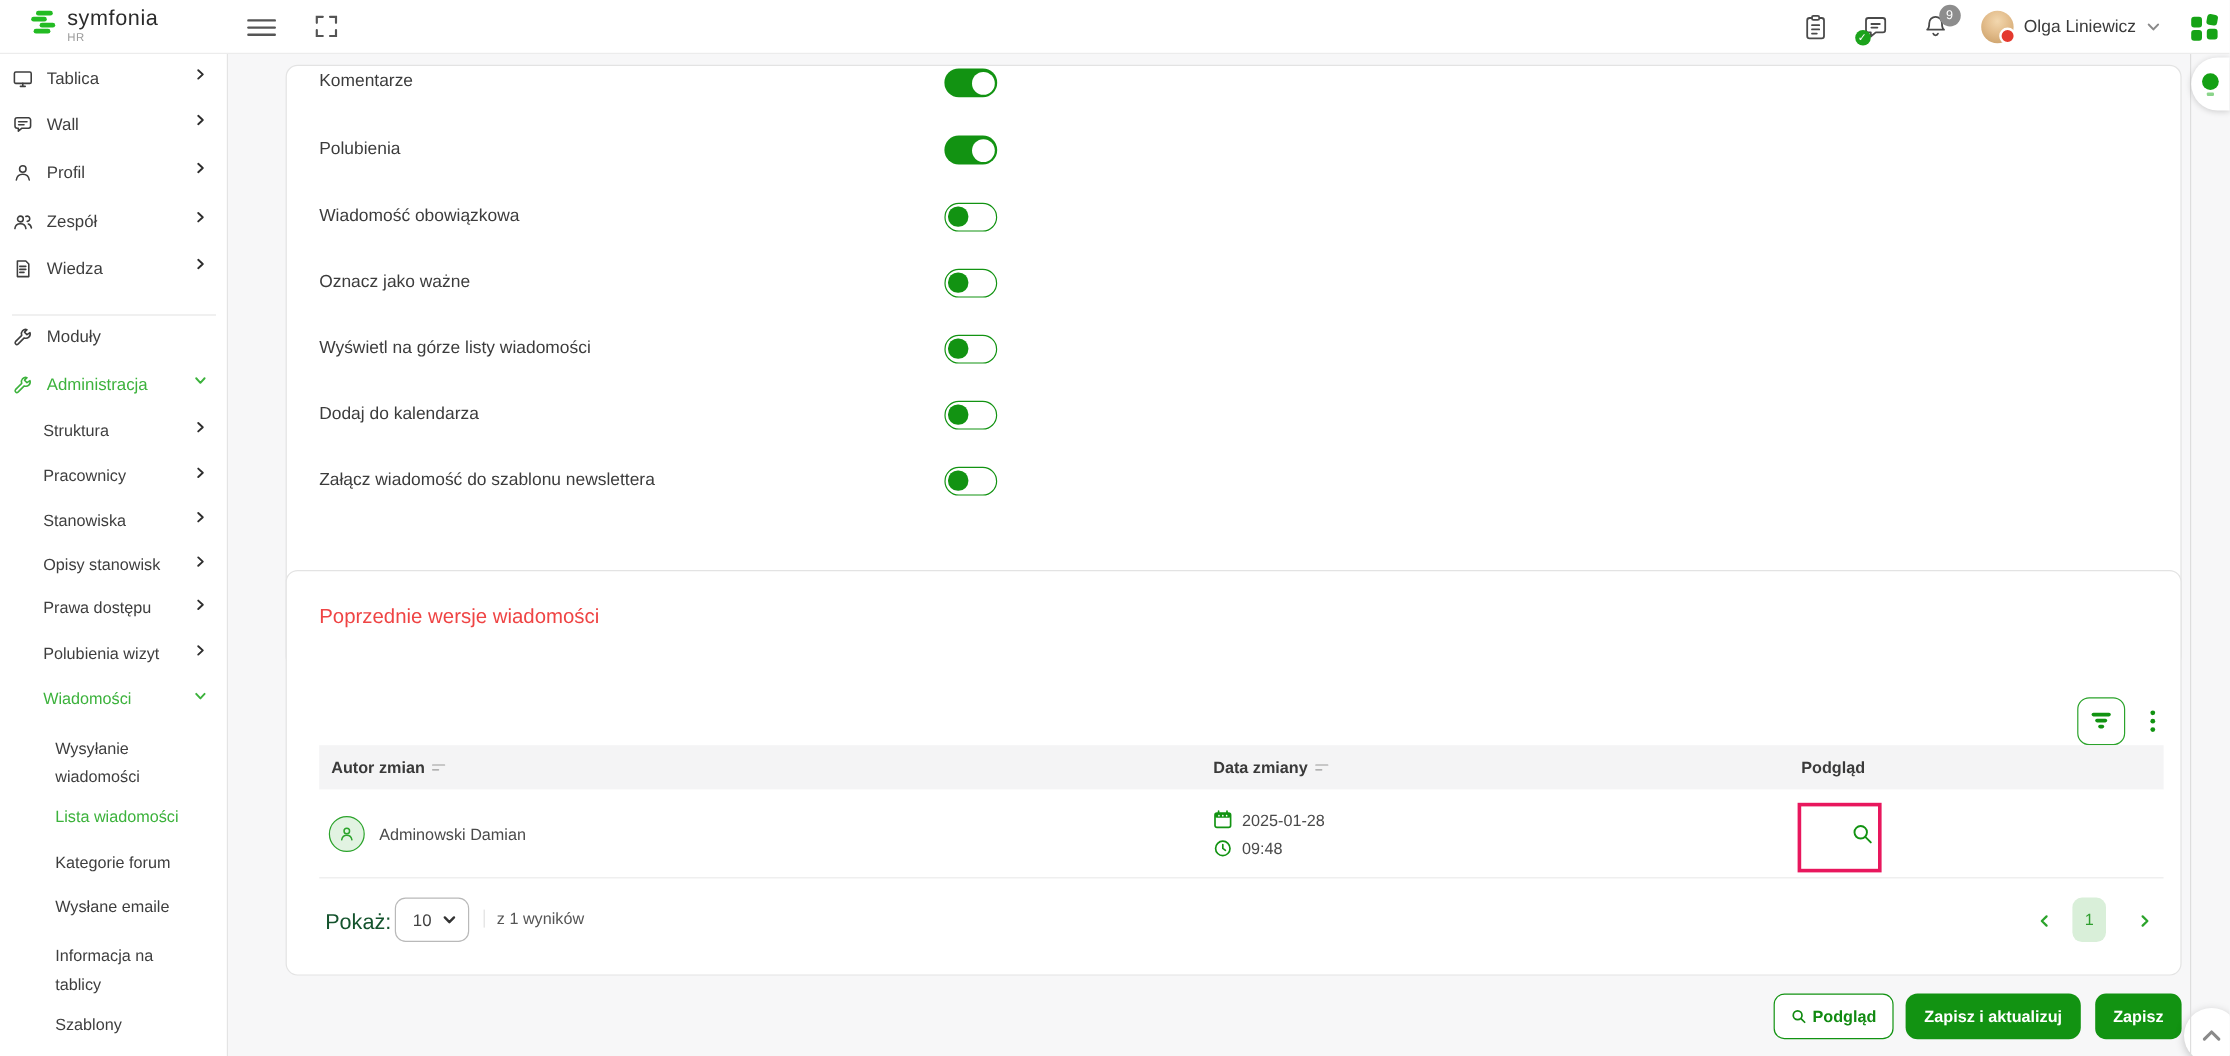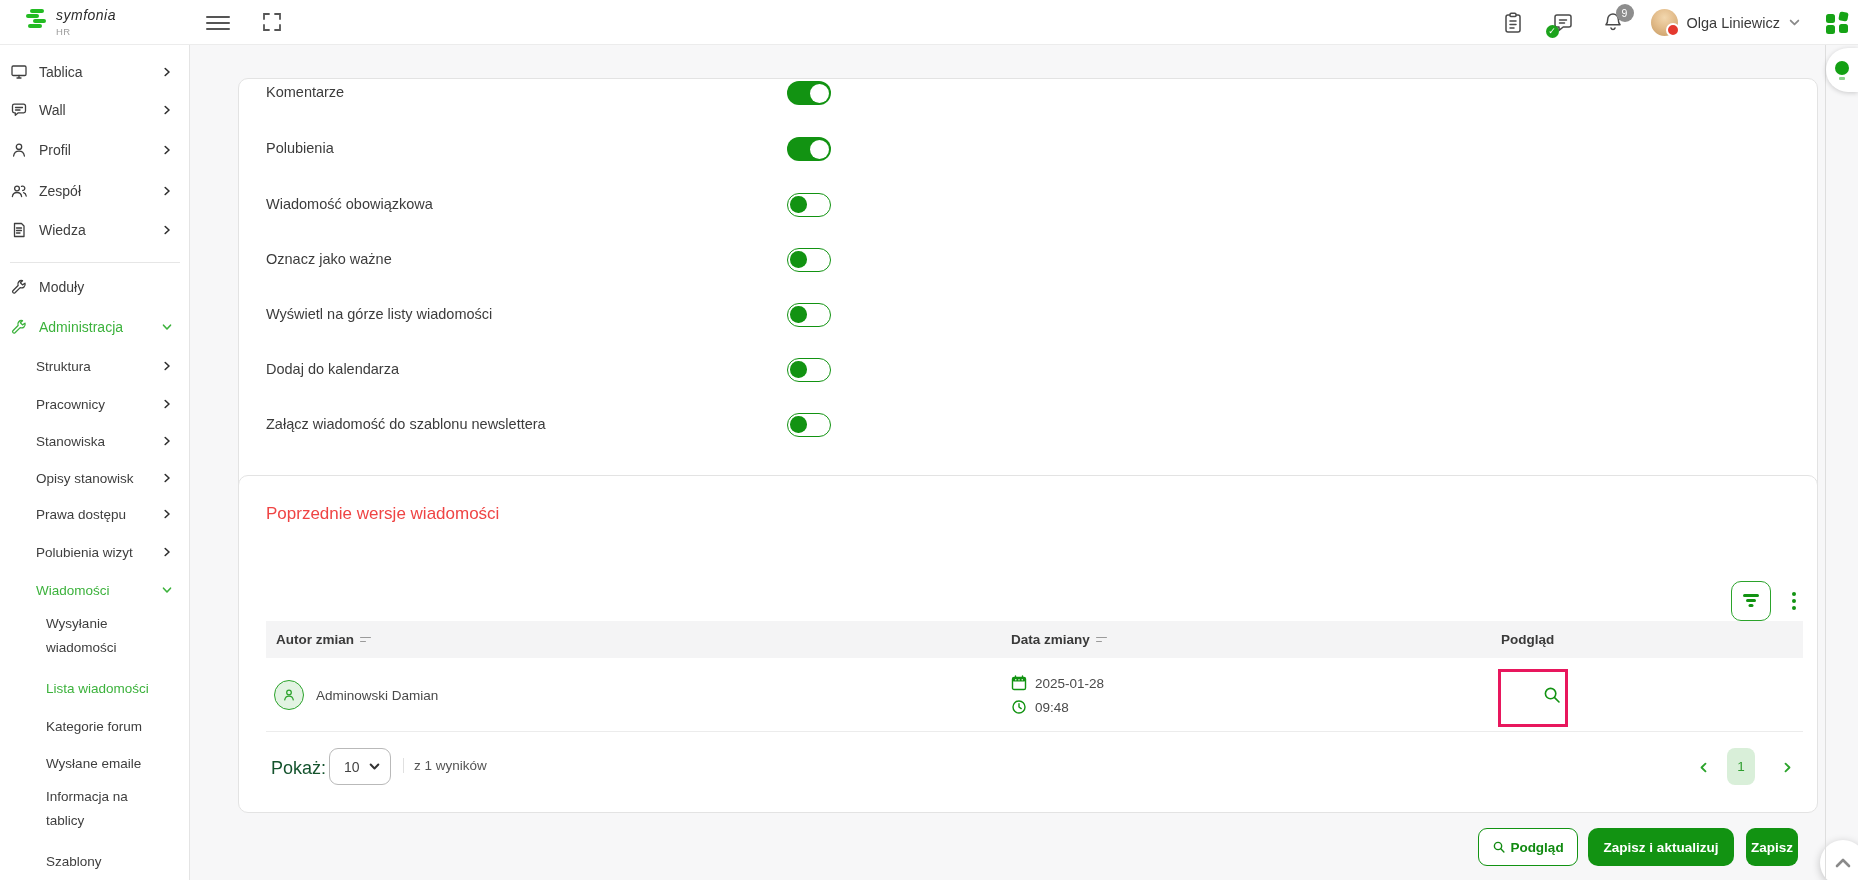--- a/index.html
+++ b/index.html
@@ -9,21 +9,21 @@
   
   .header { position:absolute; left:0; top:0; width:1858px; height:45px; background:#fff;
     border-bottom:1px solid #ececec; z-index:30; }
   .logo-wrap { position:absolute; left:26px; top:6px; display:flex; align-items:flex-start; }
   .logo-mark { width:22px; height:24px; position:relative; margin-right:8px; margin-top:2px; }
   .logo-mark i { position:absolute; height:3.5px; border-radius:2px; background:#23bb23; }
   .logo-mark i:nth-child(1){ left:4px; top:1px; width:14px; }
   .logo-mark i:nth-child(2){ left:0;  top:6px; width:13px; }
   .logo-mark i:nth-child(3){ left:7px; top:11px; width:13px; }
   .logo-mark i:nth-child(4){ left:2px; top:16px; width:14px; }
-  .brand-text { font-size:14px; color:#2b2b2b; letter-spacing:.5px; line-height:18px;font-style:italic; }
+  .brand-text { font-size:18px; color:#2b2b2b; letter-spacing:.5px; line-height:18px; }
   .brand-sub { font-size:9.5px; color:#9c9c9c; letter-spacing:.5px; margin-top:2px; }
   .hamburger { position:absolute; left:206px; top:12px; width:24px; height:20px; cursor:pointer; }
   .hamburger i { display:block; height:2.5px; background:#555; border-radius:2px; margin:3.5px 0; }
   .fullscreen-btn { position:absolute; left:261px; top:11px; width:22px; height:22px; color:#555; }
   .hdr-right { position:absolute; right:10px; top:0; height:45px; display:flex; align-items:center; gap:26px; }
   .hdr-ic { position:relative; width:24px; height:24px; color:#4a4a4a; }
   .badge-num { position:absolute; top:-7px; right:-9px; min-width:18px; height:18px; border-radius:50%;
     background:#8d8d8d; color:#fff; font-size:10.5px; display:flex; align-items:center; justify-content:center; }
   .badge-check { position:absolute; left:-5px; bottom:-3px; width:13px; height:13px; border-radius:50%;
     background:#1ca31c; color:#fff; font-size:9px; display:flex; align-items:center; justify-content:center; }
@@ -36,35 +36,35 @@
   .grid-ic { width:22px; height:22px; position:relative; }
   .grid-ic i { position:absolute; width:9px; height:9px; border-radius:2.5px; background:#16a316; }
   .grid-ic i:nth-child(1){ left:0; top:2px; }
   .grid-ic i:nth-child(2){ right:0; top:0; transform:rotate(10deg); }
   .grid-ic i:nth-child(3){ left:0; bottom:0; }
   .grid-ic i:nth-child(4){ right:0; bottom:1px; }
 
   
   .sidebar { position:absolute; left:0; top:45px; width:190px; height:835px; background:#fff;
     border-right:1px solid #e4e4e4; z-index:20; }
-  .nav-item { position:absolute; left:0; width:190px; height:30px; display:flex; align-items:center;
+  .nav-item { position:absolute; left:0; width:190px; height:30px; display:flex; 
     cursor:pointer; color:#3e3e3e; font-size:14px; }
   .nav-item .nav-ico { width:18px; height:18px; margin-left:10px; margin-right:11px; color:#3e3e3e; flex:0 0 auto; }
   .nav-item .chev { position:absolute; right:18px; color:#2e2e2e; display:flex; }
   .nav-item.green, .nav-item.green .nav-ico, .nav-item.green .chev { color:#3cb23c; }
   .nav-sub { padding-left:36px; font-size:13.5px; }
   .nav-subsub { padding-left:46px; font-size:13.5px; }
   .nav-wrap2 { height:52px; align-items:flex-start; }
   .nav-wrap2 .wrap-label { line-height:24px; width:118px; }
   .side-divider { position:absolute; left:10px; top:217px; width:170px; height:1px; background:#e6e6e6; }
 
   
   .main { position:absolute; left:190px; top:45px; width:1668px; height:835px; overflow:hidden; }
   .card { position:absolute; background:#fff; border:1px solid #e3e3e3; border-radius:10px; }
-  .card1 { left:48px; top:9px; width:1580px; height:503px;margin-top:24px; }
+  .card1 { left:48px; top:9px; width:1580px; height:503px; }
   .card2 { left:48px; top:430px; width:1580px; height:338px; }
 
   .toggle-row { position:absolute; left:0; width:100%; height:24px; }
   .toggle-label { position:absolute; left:27px; top:3px; font-size:14.5px; color:#3c3c3c; }
   .toggle { position:absolute; left:548px; top:0; width:44px; height:24px; border-radius:13px; cursor:pointer; }
   .toggle.on  { background:#129312; }
   .toggle.on::after { content:""; position:absolute; right:2.5px; top:2.5px; width:19px; height:19px;
     border-radius:50%; background:#fff; }
   .toggle.off { background:#fff; border:1.6px solid #129312; }
   .toggle.off::after { content:""; position:absolute; left:2.2px; top:2.2px; width:16.5px; height:16.5px;
@@ -118,21 +118,21 @@
   .pg-current { position:absolute; left:1488px; top:17px; width:28px; height:37px; border-radius:8px;
     background:#d9efd9; color:#2f9e2f; font-size:13.5px; display:flex; align-items:center; justify-content:center;
     cursor:pointer; }
 
   
   .btn { position:absolute; top:783px; height:38px; border-radius:9px; display:flex; align-items:center;
     justify-content:center; font-size:13.5px; font-weight:bold; cursor:pointer; }
   .btn-outline { left:1288px; width:100px; background:#fff; border:1.6px solid #129312; color:#118a11; gap:4px; }
   .btn-fill { background:#129312; color:#fff; border:none; }
   .btn-save-update { left:1398px; width:146px;border-radius:10px; }
-  .btn-save { left:1556px; width:52px; }
+  .btn-save { left:1556px; width:72px; }
   .scrolltop { position:absolute; left:1630px; top:795px; width:46px; height:46px; border-radius:50%;
     background:#fff; box-shadow:0 2px 8px rgba(0,0,0,.22); display:flex; align-items:center; justify-content:center;
     color:#8a8a8a; cursor:pointer; z-index:8; }
 
   
   .scroll-line { position:absolute; left:1825px; top:45px; width:1px; height:835px; background:#dedede; z-index:25; }
   .bulb-tab { position:absolute; left:1826px; top:48px; width:32px; height:44px; background:#fff;
     border-radius:22px 0 0 22px; box-shadow:0 1px 5px rgba(0,0,0,.18); z-index:26; display:flex;
     align-items:center; justify-content:center; cursor:pointer; }
   .bulb { width:14px; height:19px; position:relative; }

